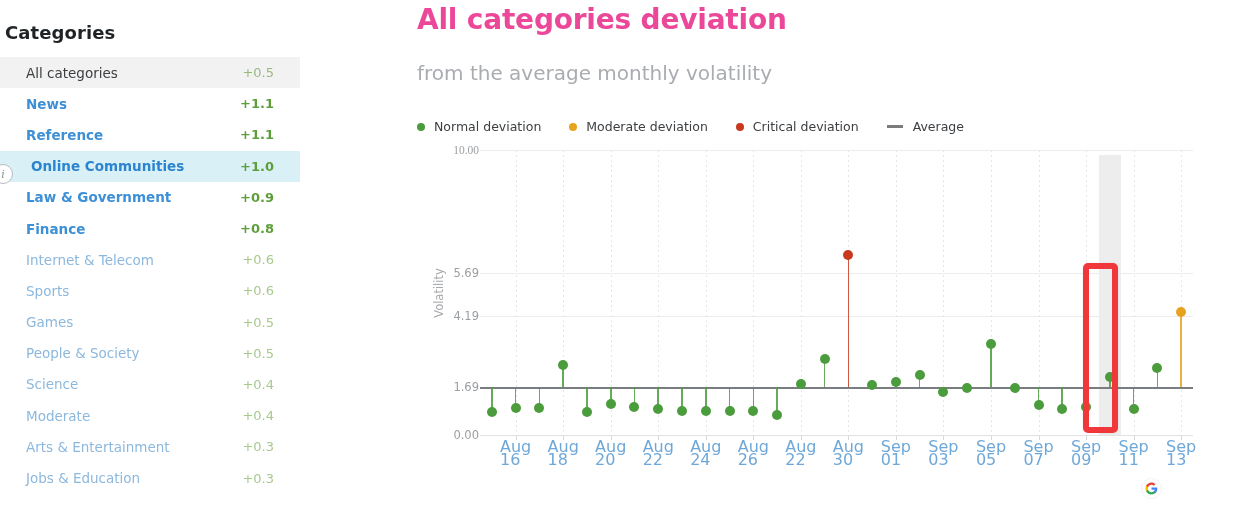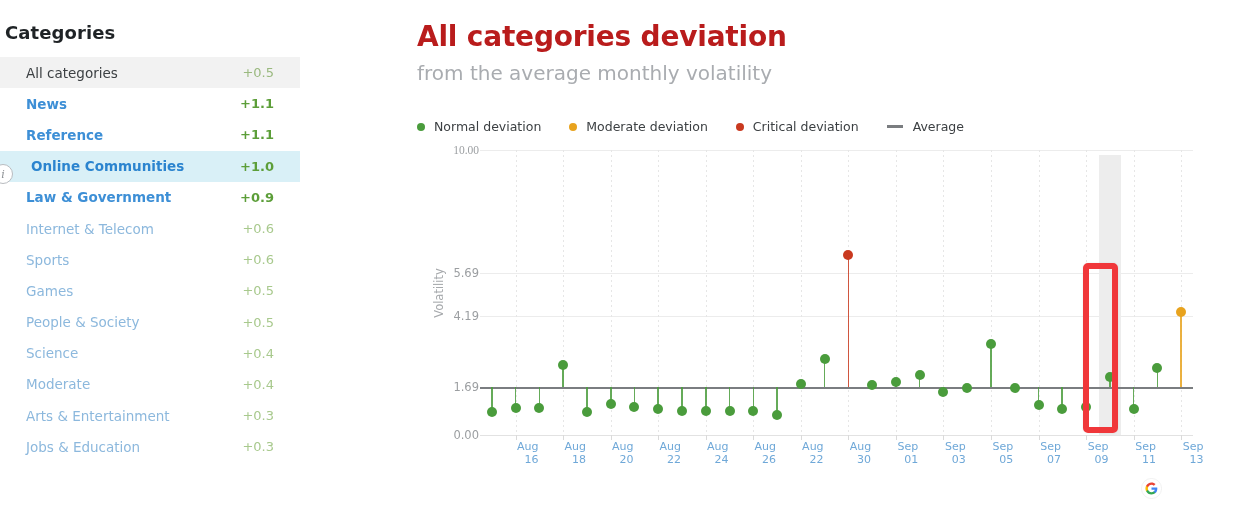--- a/index.html
+++ b/index.html
@@ -46,22 +46,22 @@
     width:20px; height:20px; border-radius:50%;
     border:1.4px solid #b9bcc0; background:#fff;
     color:#8e9296; font-size:11px; font-style:italic;
     display:flex; align-items:center; justify-content:center;
     font-family:"DejaVu Serif","Liberation Serif",serif;
   }
 
   
   #main { position:absolute; left:300px; top:0; width:950px; height:530px; }
   #chart-title {
-    position:absolute; left:117px; top:20px;
-    font-size:28px; font-weight:700; color:#b91c1c; letter-spacing:-.2px;
+    position:absolute; left:117px; top:3px;
+    font-size:28px; font-weight:700; color:#ec4899; letter-spacing:-.2px;
   }
   #chart-subtitle {
     position:absolute; left:117px; top:61px;
     font-size:20px; font-weight:400; color:#a9acb0;
   }
 
   #legend {
     position:absolute; left:117px; top:119px;
     display:flex; align-items:center; gap:0;
     font-size:12.5px; color:#3c4043;
@@ -92,23 +92,22 @@
   }
 
   .band { position:absolute; top:5px; background:#ededed; }
 
   .stem { position:absolute; width:1.6px; }
   .dot  { position:absolute; width:10px; height:10px; border-radius:50%;
           transform:translate(-50%,-50%); }
 
   .xtick {
     position:absolute; top:290px; transform:translateX(-50%);
-    text-align:right; font-size:11px; line-height:13px; color:#6fa8d8;
+    text-align:left; font-size:16px; line-height:13px; color:#6fa8d8;
     white-space:nowrap;
-    margin-left:12px;
   }
   .xtickmark { position:absolute; width:1px; height:5px; background:#dadada; top:285px; }
 
   #highlight-box {
     position:absolute; left:1083px; top:263px; width:35px; height:170px;
     border:6px solid #f0373a; border-radius:5px; background:transparent;
     box-shadow:0 0 2px rgba(0,0,0,.10);
   }
 
   #google-logo {
@@ -133,20 +132,24 @@
         <span class="cat-name">Reference</span>
         <span class="cat-val">+1.1</span>
       </div>
       <div class="cat-row sel selected">
         <span class="cat-name">Online Communities</span>
         <span class="cat-val">+1.0</span>
       </div>
       <div class="cat-row strong">
         <span class="cat-name">Law &amp; Government</span>
         <span class="cat-val">+0.9</span>
+      </div>
+      <div class="cat-row strong">
+        <span class="cat-name">Finance</span>
+        <span class="cat-val">+0.8</span>
       </div>
       <div class="cat-row light">
         <span class="cat-name">Internet &amp; Telecom</span>
         <span class="cat-val">+0.6</span>
       </div>
       <div class="cat-row light">
         <span class="cat-name">Sports</span>
         <span class="cat-val">+0.6</span>
       </div>
       <div class="cat-row light">

